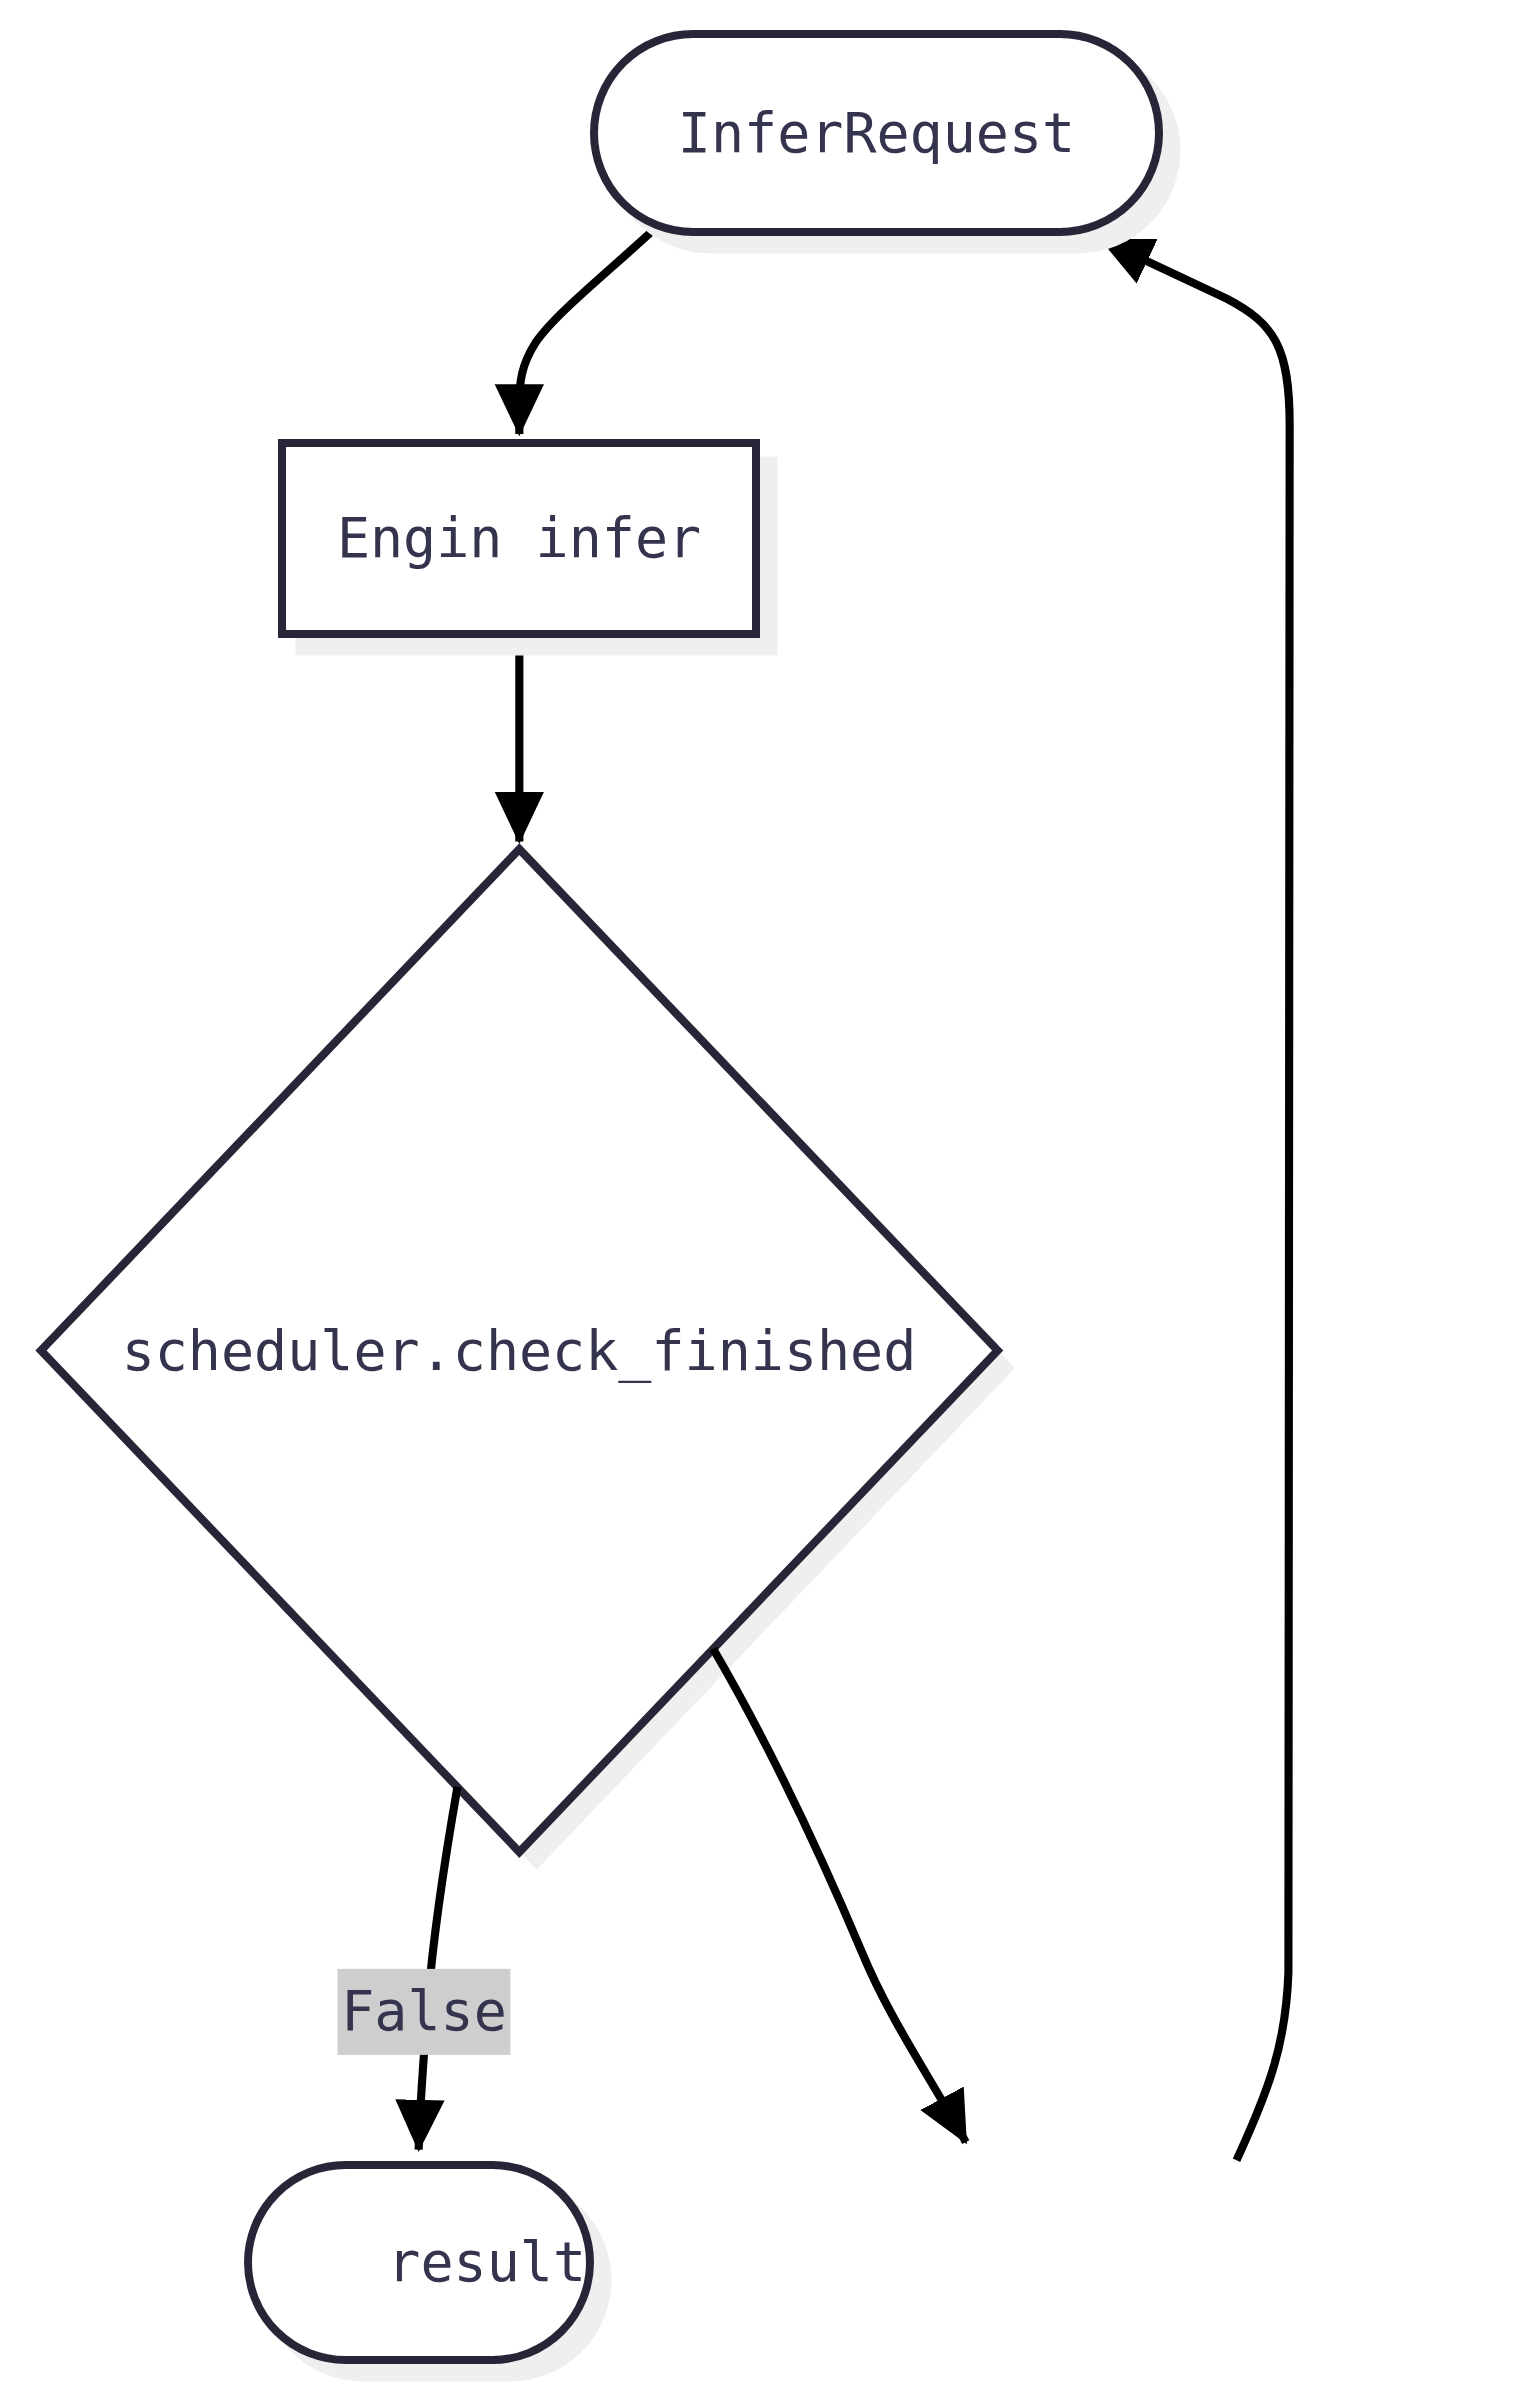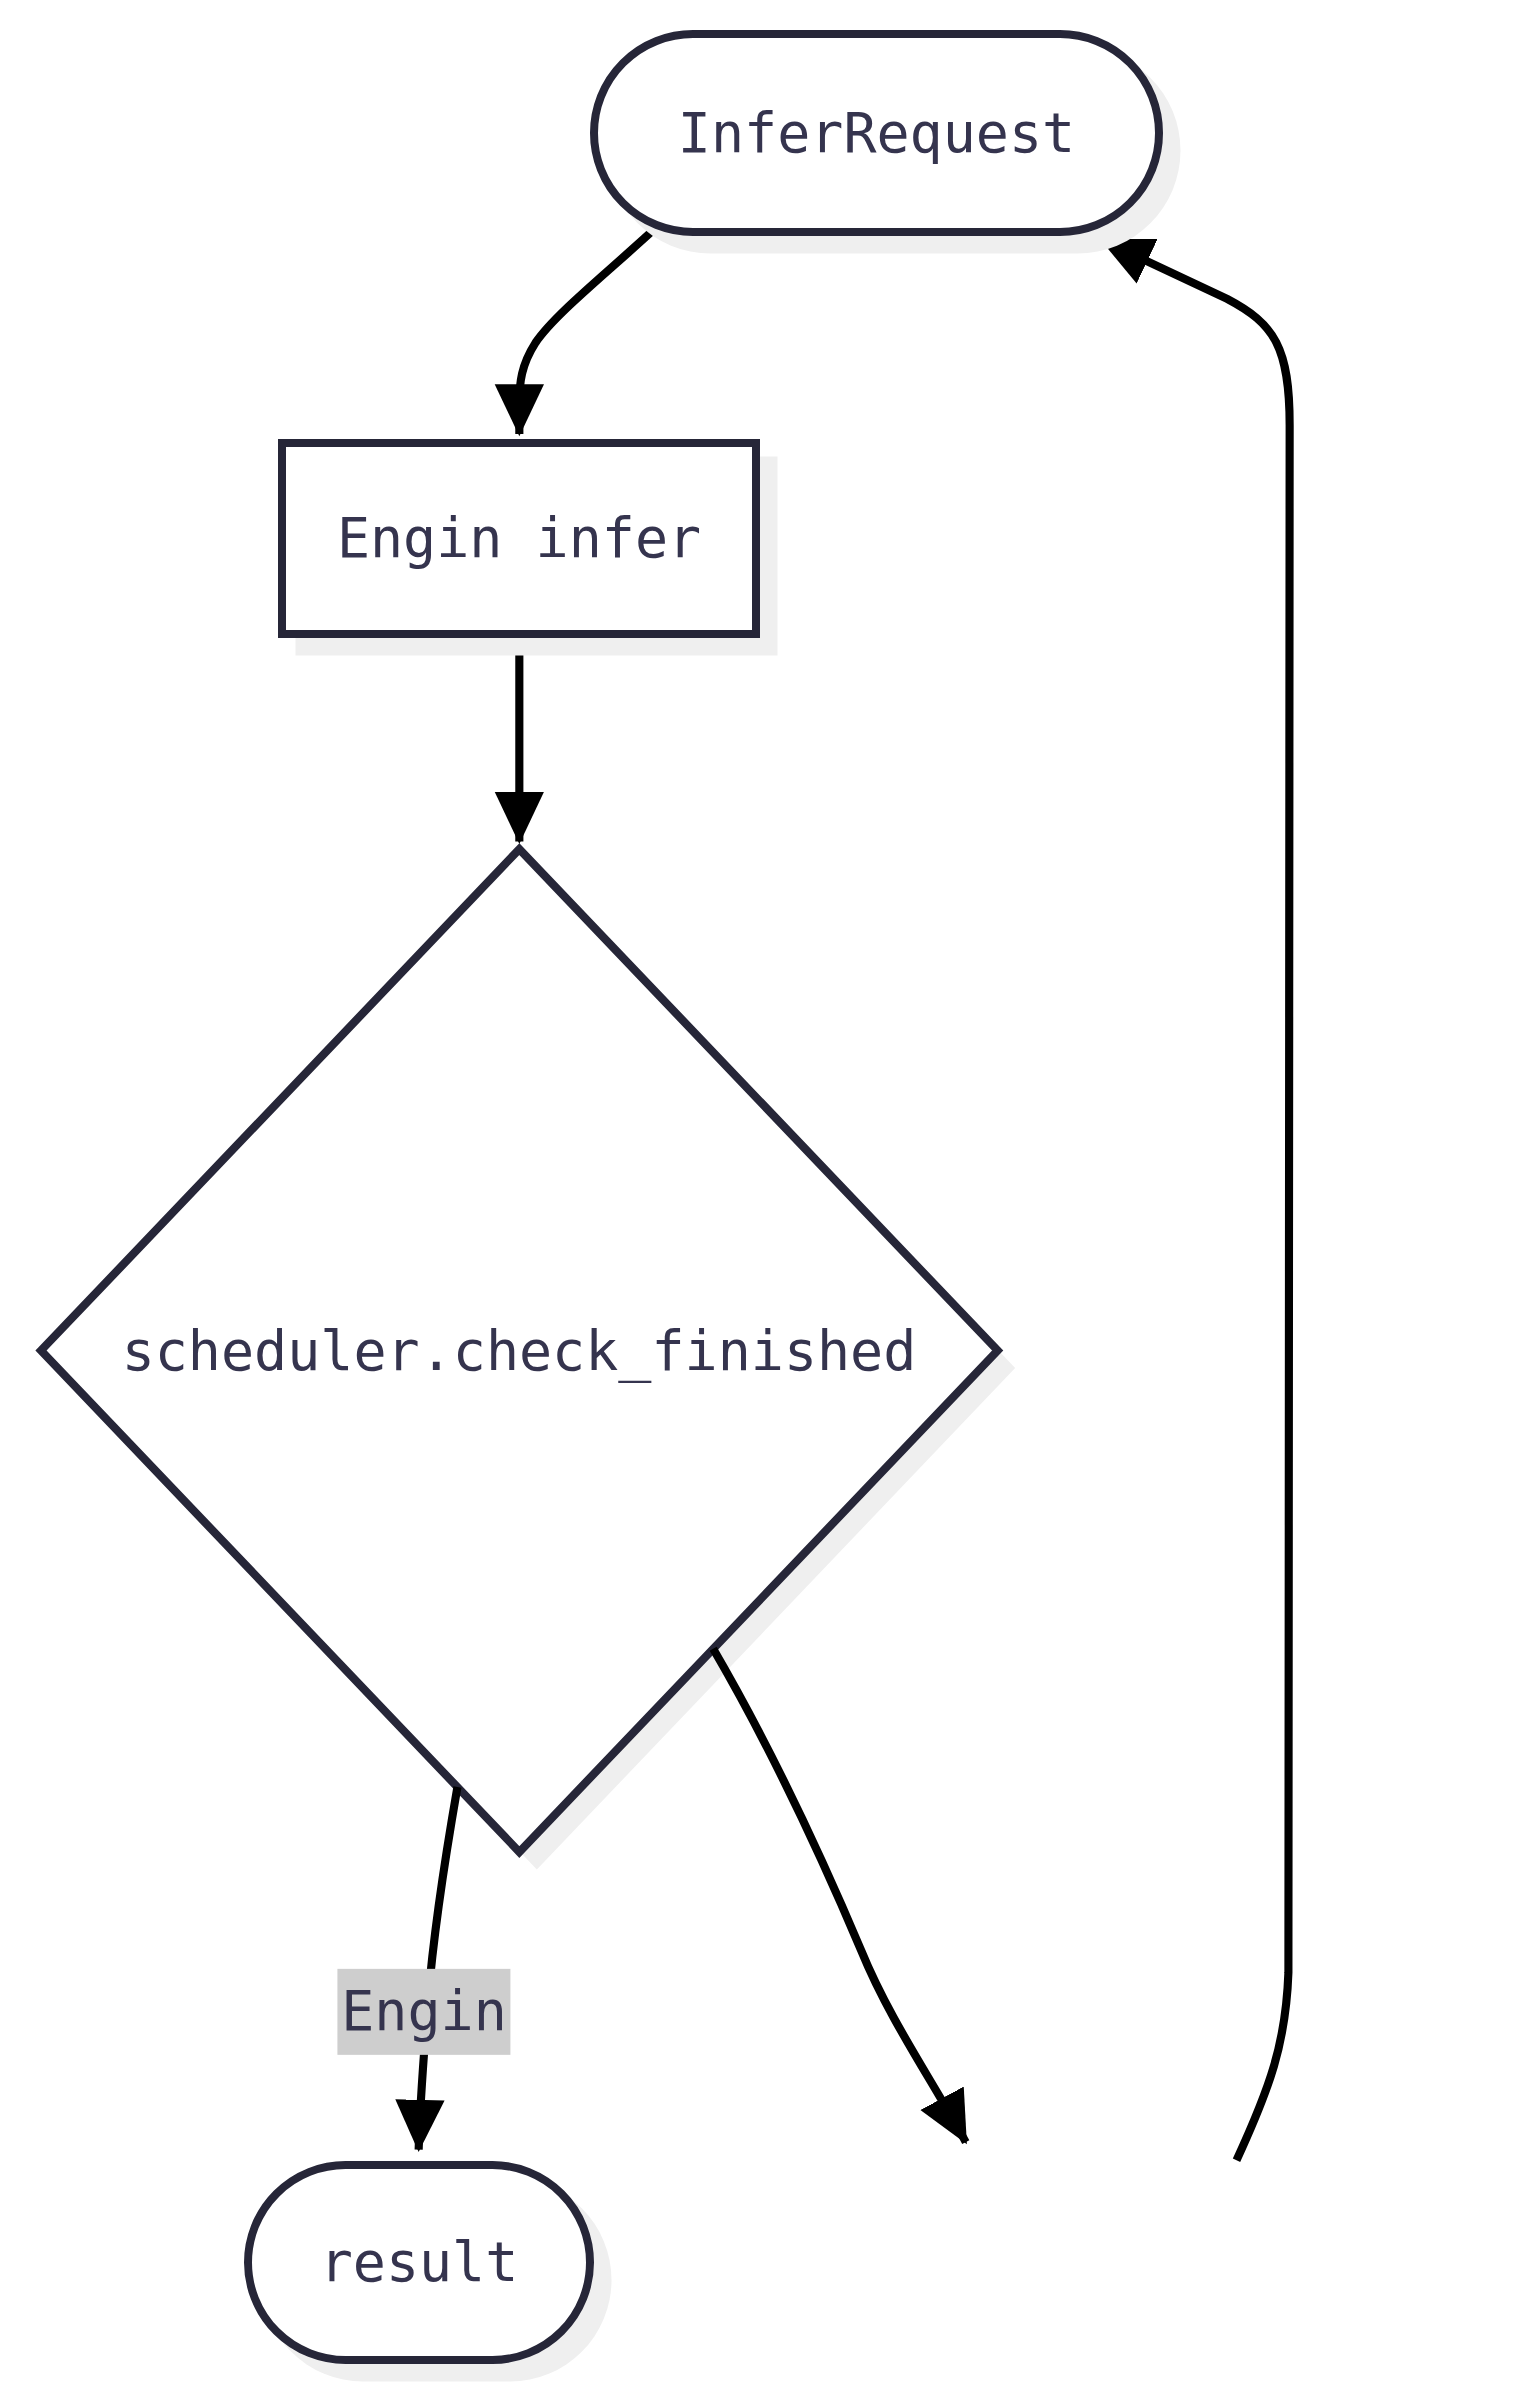--- a/index.html
+++ b/index.html
@@ -80,22 +80,22 @@
   <div class="node rect" style="left:278px;top:439px;width:482px;height:199px;">
     <span>Engin infer</span>
   </div>
 
   <div class="node stadium" style="left:590px;top:30px;width:573px;height:206px;">
     <span>InferRequest</span>
   </div>
 
   <div class="diamond-label" style="left:519px;top:1351px;">scheduler.check_finished</div>
 
-  <div class="edge-label" style="left:424px;top:2012px;">Engin</div>
+  <div class="edge-label" style="left:424px;top:2012px;">False</div>
 
 
-  <div class="node stadium" style="left:244px;top:2161px;width:350px;height:203px;">
+  <div class="node stadium" style="left:244px;top:2161px;width:350px;height:203px;justify-content:flex-end;">
     <span>result</span>
   </div>
 
 
 </div>
 
 
 </body></html>

